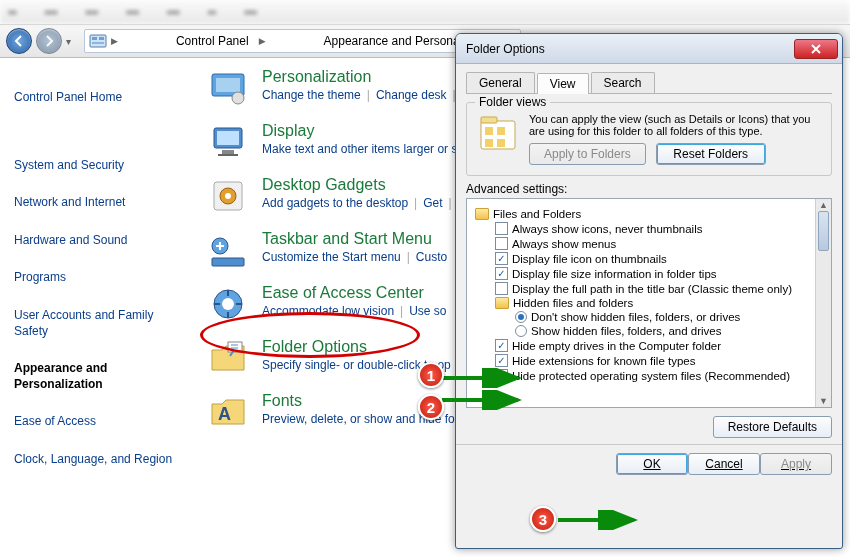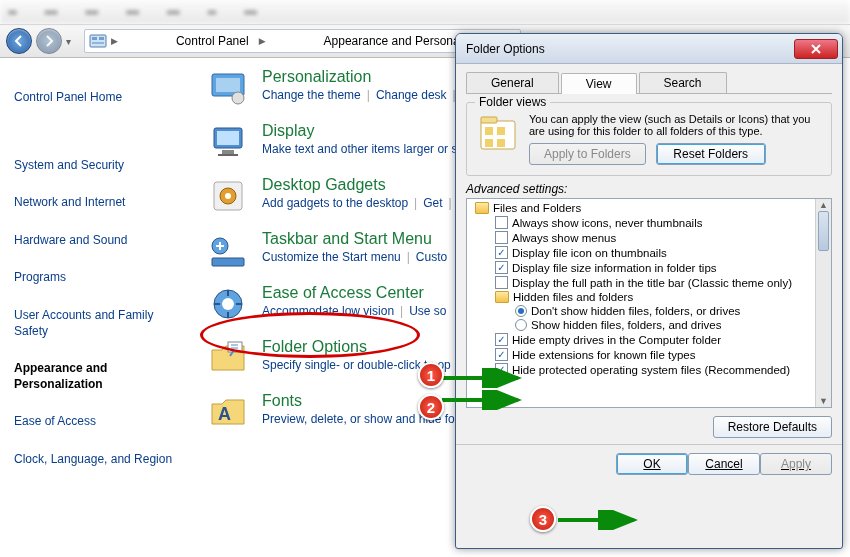--- a/index.html
+++ b/index.html
@@ -35,37 +35,37 @@
   
   .ellipse { position:absolute; border:3px solid #d30000; border-radius:50%; width:220px; height:46px; left:200px; top:312px; pointer-events:none; }
 
   
   .dialog { position:absolute; left:455px; top:33px; width:388px; height:516px; background:#f0f0f0; border:1px solid #3b5d86; box-shadow: 0 0 8px rgba(0,0,0,.4); border-radius:6px 6px 3px 3px; overflow:hidden; }
   .titlebar { height:30px; background: linear-gradient(#e9f0f7,#cfd9e8); display:flex; align-items:center; justify-content:space-between; padding:0 4px 0 10px; border-bottom:1px solid #a7b5c8; }
   .titlebar-title { font-size:12px; }
   .close-btn { width:44px; height:20px; background: linear-gradient(#e78,#c22); border:1px solid #922; border-radius:3px; color:#fff; display:flex; align-items:center; justify-content:center; font-size:11px; }
   .dlg-body { padding:8px 10px 6px 10px; }
   .tabs { display:flex; border-bottom:1px solid #b5b5b5; margin-bottom:8px; }
-  .tab { padding:3px 24px; border:1px solid #b5b5b5; border-bottom:none; background:#ebebeb; margin-right:2px; border-radius:2px 2px 0 0; font-size:12px; }
+  .tab { padding:3px 12px; border:1px solid #b5b5b5; border-bottom:none; background:#ebebeb; margin-right:2px; border-radius:2px 2px 0 0; font-size:12px; }
   .tab.active { background:#fcfcfc; position:relative; top:1px; }
   .groupbox { border:1px solid #c8c8c8; border-radius:3px; padding:10px 10px 10px 10px; margin-bottom:6px; position:relative; }
   .groupbox > .legend { position:absolute; top:-8px; left:8px; background:#f0f0f0; padding:0 4px; font-size:12px; }
   .fv-row { display:flex; gap:10px; align-items:flex-start; }
   .fv-icon { width:42px; height:42px; flex:0 0 42px; }
   .fv-text { font-size:11px; flex:1; }
   .fv-btns { display:flex; gap:10px; margin-top:6px; justify-content:flex-start; }
   .winbtn { border:1px solid #8a9cb2; background:linear-gradient(#fdfdfd,#e7eef6); border-radius:3px; padding:3px 14px; font-size:12px; min-width:110px; text-align:center; }
   .winbtn.disabled { color:#8a8a8a; background:linear-gradient(#f3f3f3,#e9e9e9); }
   .winbtn.default { box-shadow: 0 0 0 1px #3ea7e0 inset; }
-  .adv-label { font-size:12px; margin:6px 0 2px 0;font-style:italic; }
+  .adv-label { font-size:12px; margin:6px 0 2px 0; }
   .tree { border:1px solid #9aa7b5; background:#fff; height:210px; overflow:hidden; position:relative; }
   .tree-scroll { position:absolute; right:0; top:0; bottom:0; width:16px; background:#eaeaea; border-left:1px solid #cfcfcf; }
   .tree-scroll .thumb { position:absolute; left:2px; right:2px; top:12px; height:40px; background:linear-gradient(#d9e4f0,#b8c9de); border:1px solid #8fa4bd; border-radius:2px; }
   .tree-scroll .arr { height:12px; display:flex; align-items:center; justify-content:center; color:#666; font-size:9px; }
-  .tree-inner { padding:2px 4px; font-size:11.5px; }
+  .tree-inner { padding:8px 4px; font-size:11.5px; }
   .node { display:flex; align-items:center; gap:4px; padding:1px 0; }
   .node.l1 { padding-left:4px; }
   .node.l2 { padding-left:24px; }
   .node.l3 { padding-left:44px; }
   .chk { width:13px; height:13px; border:1px solid #7a8ca0; background:#fff; display:inline-flex; align-items:center; justify-content:center; font-size:10px; color:#1560b5; }
   .chk.checked::after { content:"✓"; }
   .rad { width:12px; height:12px; border:1px solid #7a8ca0; border-radius:50%; background:#fff; display:inline-flex; align-items:center; justify-content:center; }
   .rad.sel::after { content:""; width:6px; height:6px; border-radius:50%; background:#2a6fc1; }
   .fold { width:14px; height:12px; background:linear-gradient(#ffe9a3,#f3c24a); border:1px solid #caa236; border-radius:1px; display:inline-block; }
   .rd-btns { display:flex; justify-content:flex-end; margin-top:8px; }

